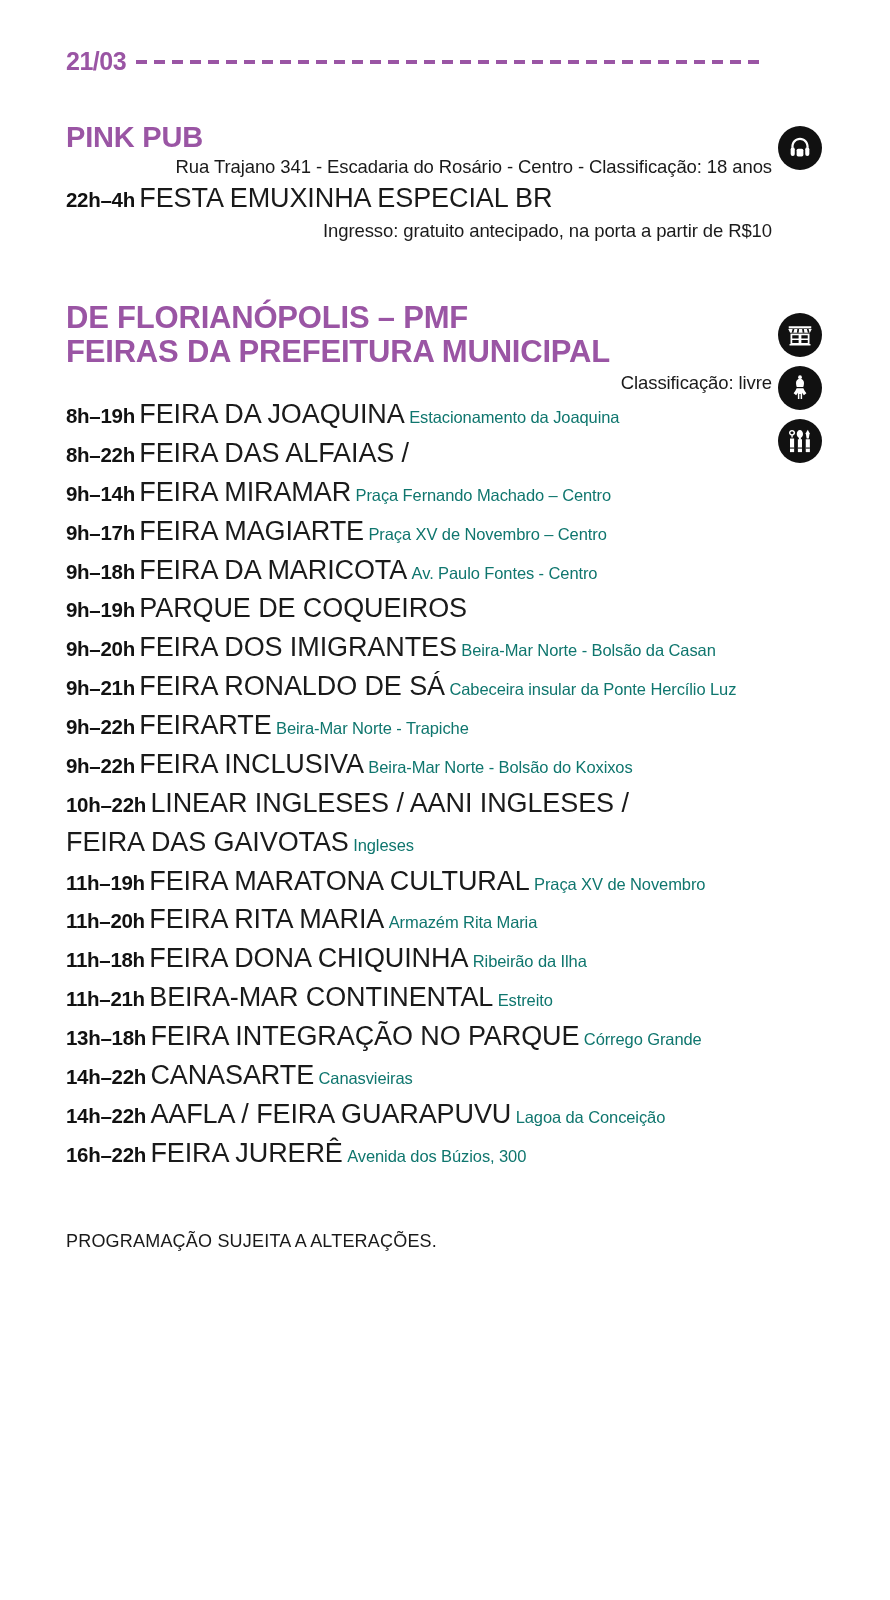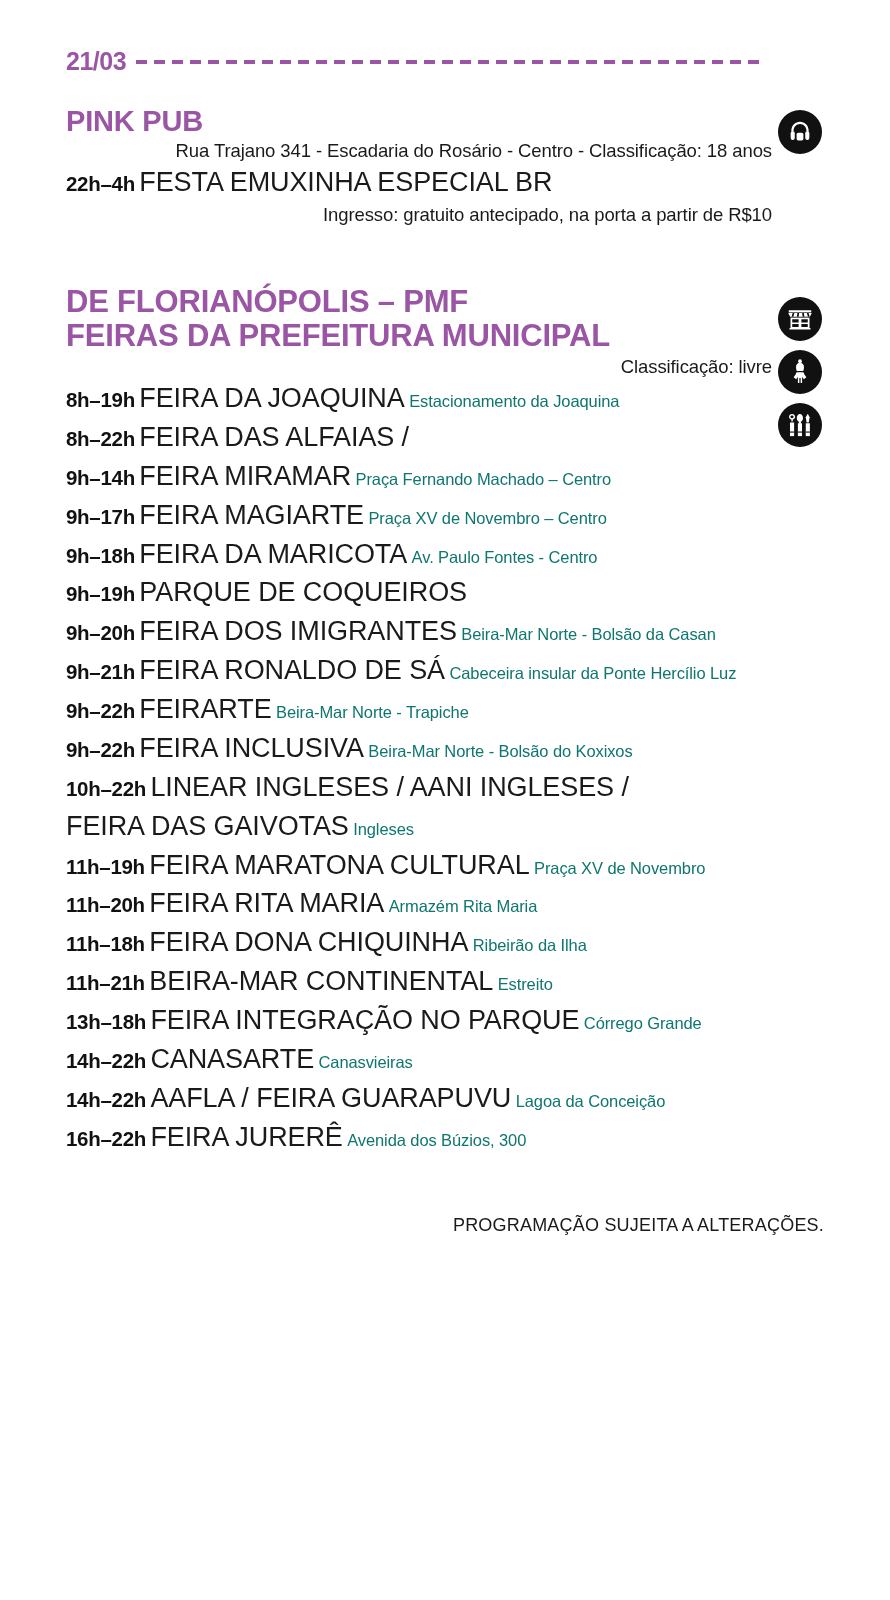--- a/index.html
+++ b/index.html
@@ -51,21 +51,21 @@
       rgba(255,255,255,0) 11px,
       rgba(255,255,255,0) 18px
     );
     max-width: 625px;
   }
 
   
   .block {
     position: relative;
   }
-  .block-pink-pub { margin-top: 28px; }
+  .block-pink-pub { margin-top: 44px; }
   .block-feiras   { margin-top: 58px; }
 
   .block-body {
     width: 706px;
   }
 
   .venue-title {
     font-family: "Liberation Sans", sans-serif;
     font-weight: 700;
     font-size: 29px;
@@ -140,21 +140,20 @@
 
   .icon-col-pinkpub { top: 4px; right: 2px; }
   .icon-col-feiras  { top: 12px; right: 2px; }
 
   
   .footer-note {
     margin-top: 58px;
     font-size: 18px;
     letter-spacing: 0.2px;
     color: #1a1a1a;
-    text-align: right;
   }
 </style>
 </head>
 <body>
 
 <div class="page">
 
   <div class="date-row">
     <span class="date-label">21/03</span>
     <span class="date-rule"></span>

